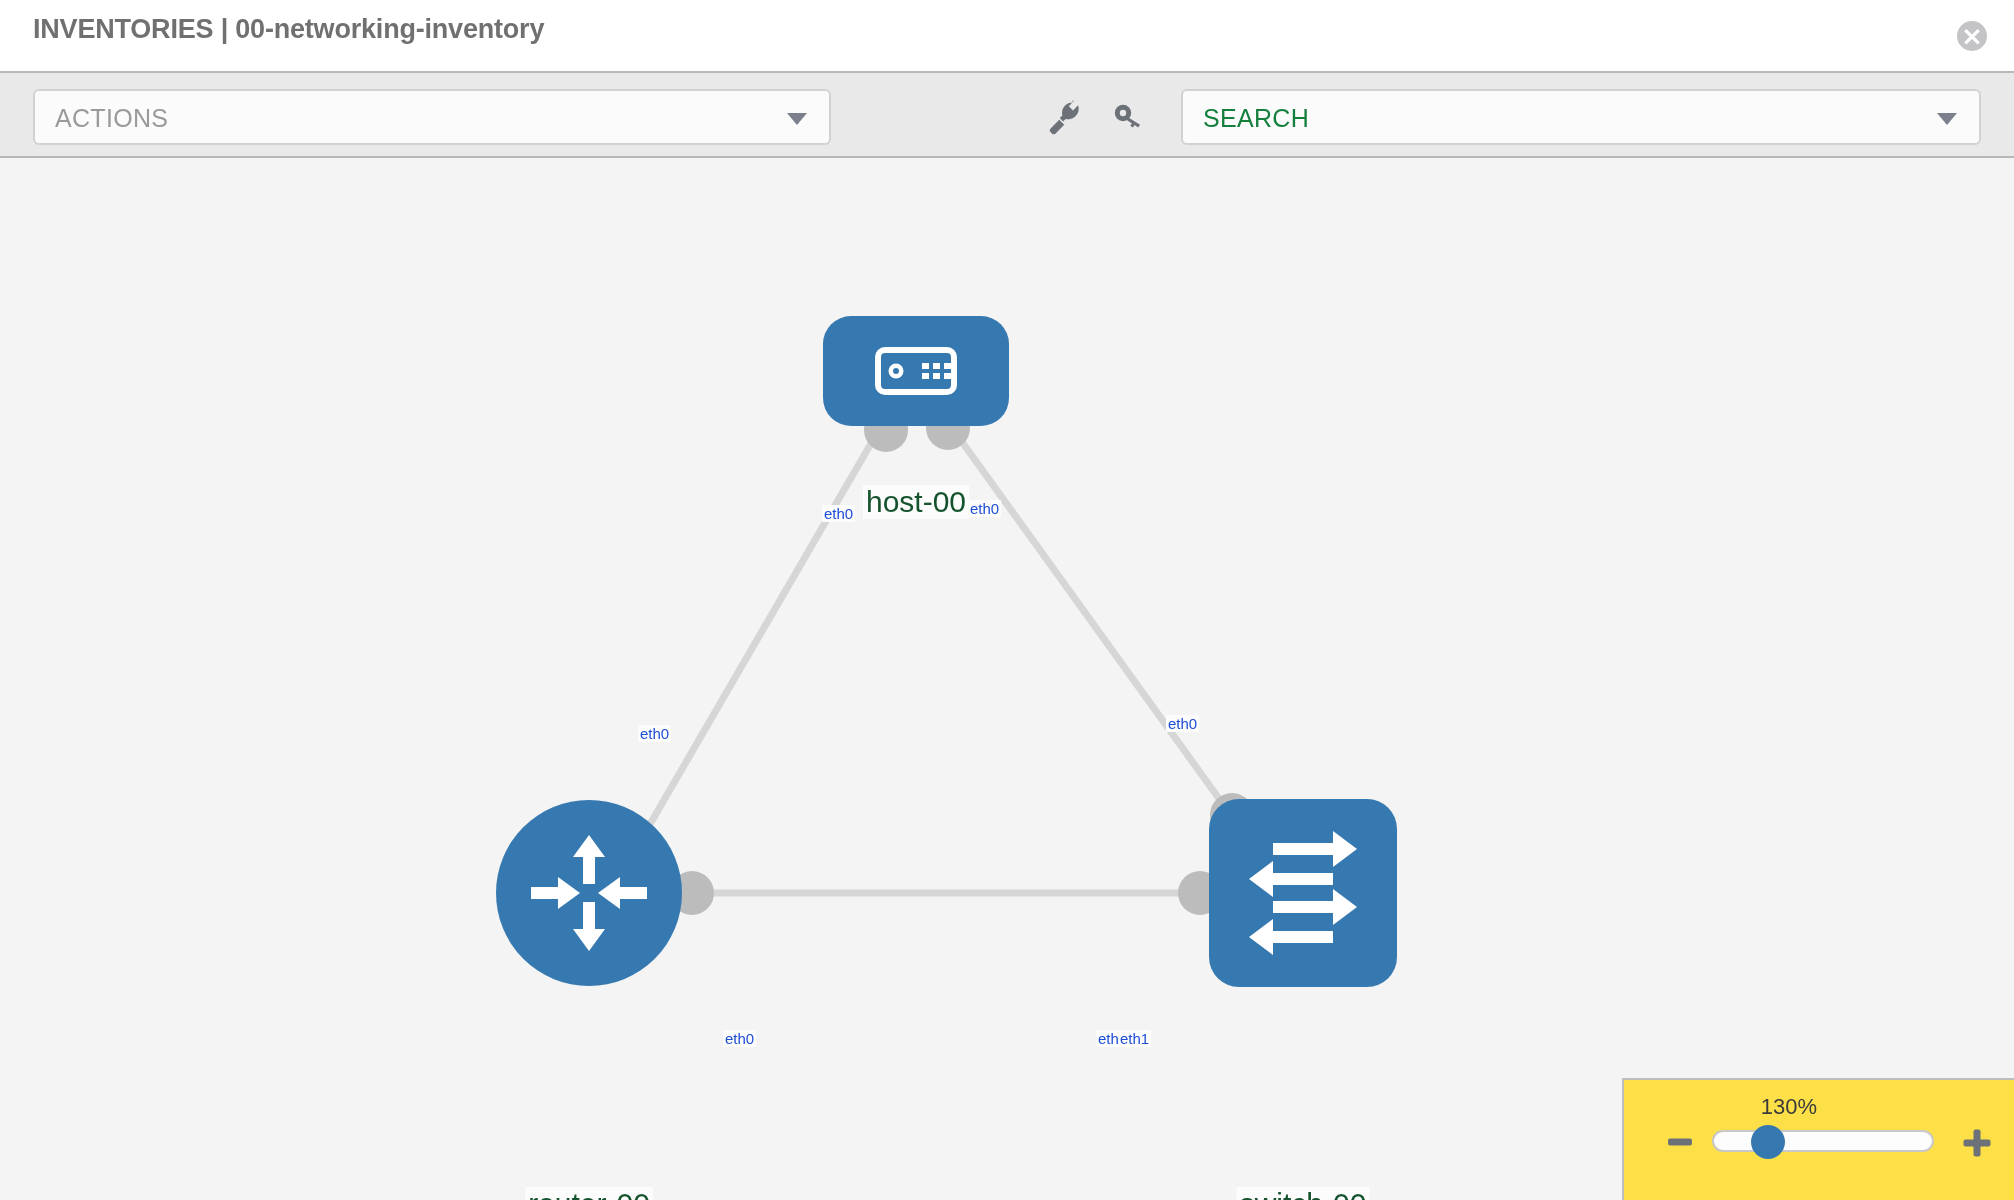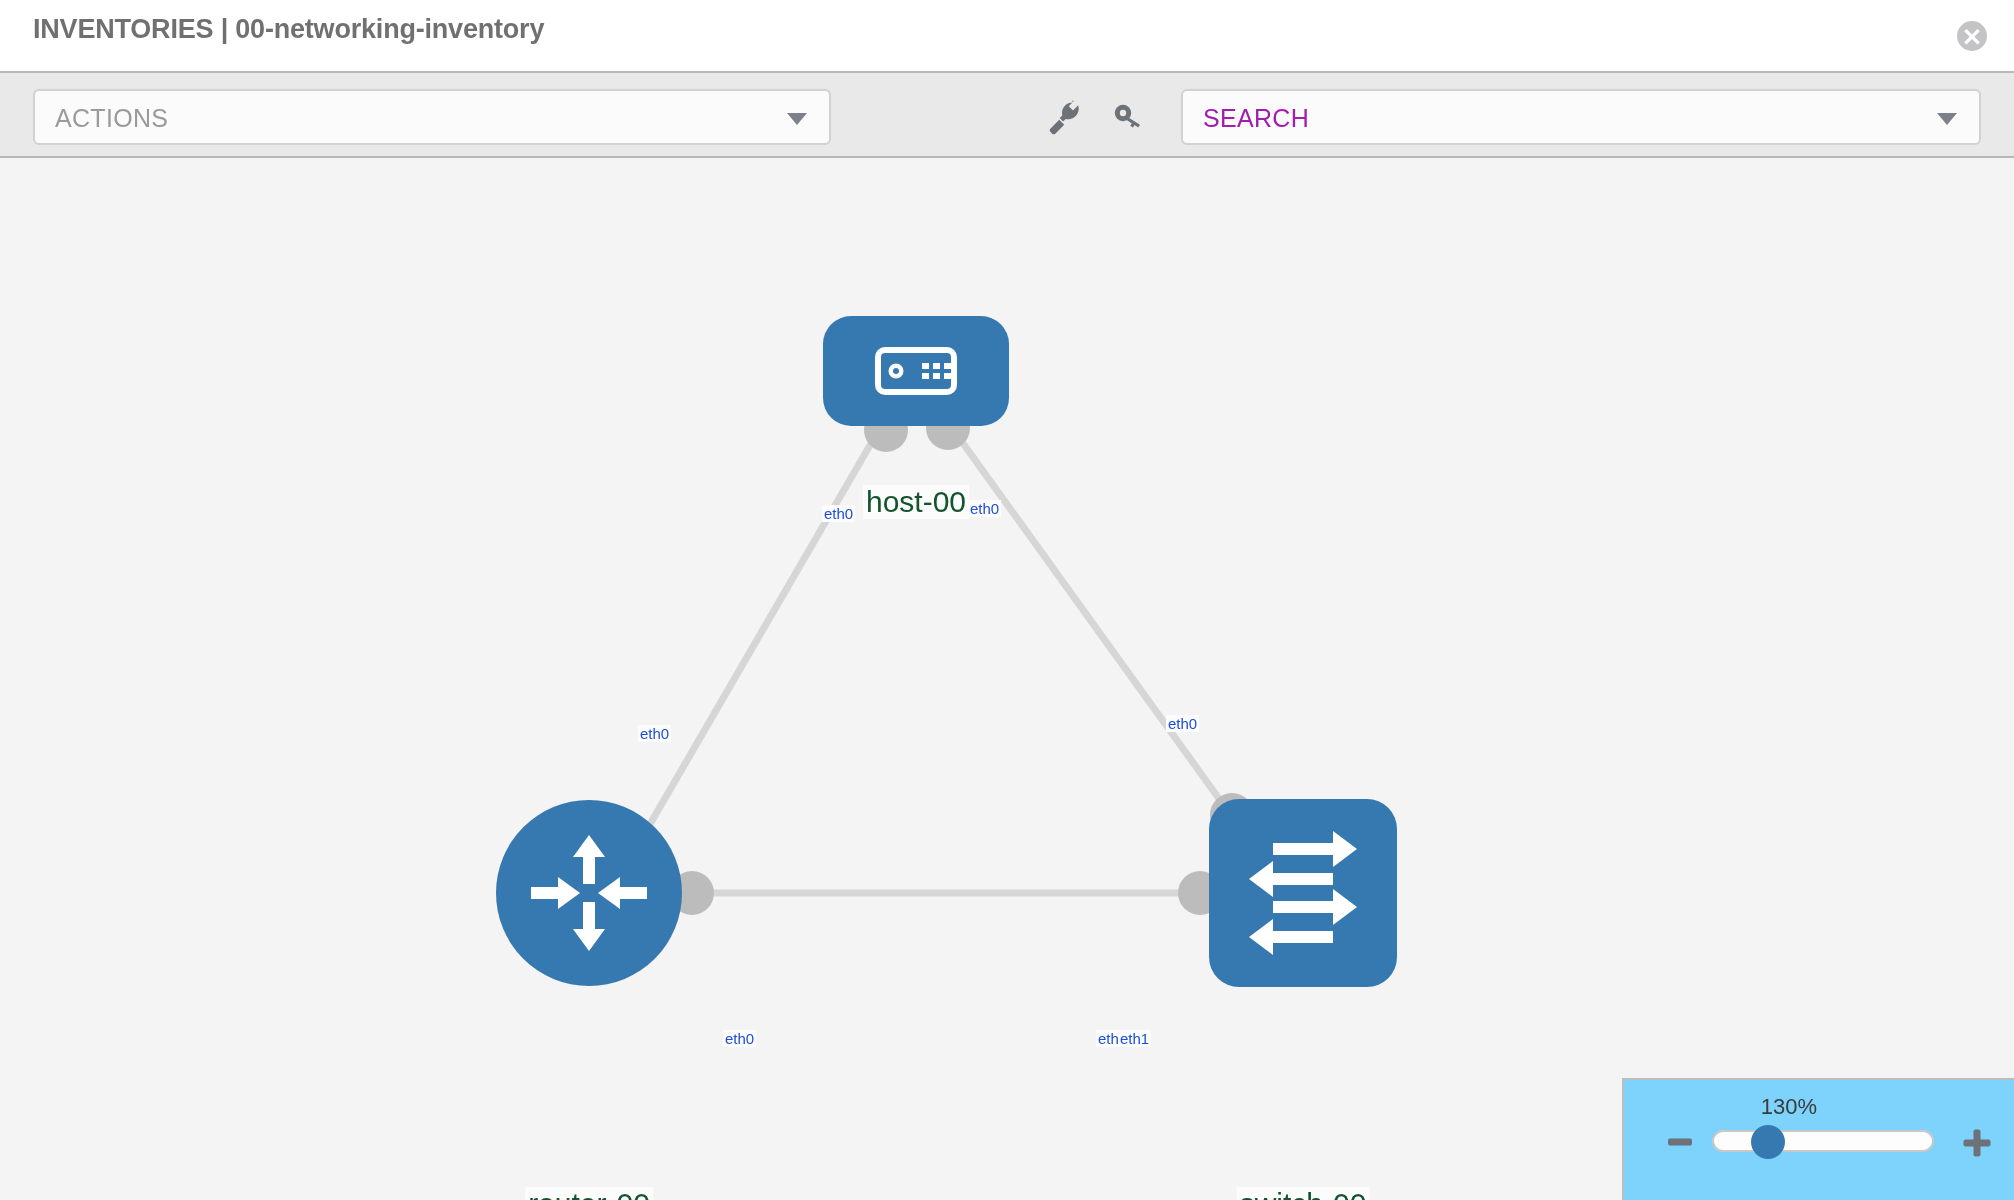--- a/index.html
+++ b/index.html
@@ -64,21 +64,21 @@
 
   .search-box {
     position: absolute; left: 1181px; top: 16px;
     width: 800px; height: 56px;
     background: #fbfbfb;
     border: 2px solid #d2d2d2; border-radius: 6px;
     cursor: text;
   }
   .search-box .label {
     position: absolute; left: 20px; top: 13px;
-    font-size: 25px; color: #a21caf; letter-spacing: 0.3px;
+    font-size: 25px; color: #15803d; letter-spacing: 0.3px;
   }
 
   
   .canvas {
     position: absolute; left: 0; top: 160px;
     width: 2014px; height: 1040px;
     background: #f4f4f4; overflow: hidden;
   }
   .graph-svg { position: absolute; left: 0; top: 0; width: 2014px; height: 1040px; }
 
@@ -96,21 +96,21 @@
     font-size: 15px; color: #1d4ed8;
     background: #fcfcfc;
     padding: 0 2px;
     white-space: nowrap;
   }
 
   
   .zoom-panel {
     position: absolute; left: 1622px; top: 1078px;
     width: 392px; height: 122px;
-    background: #7dd3fc;
+    background: #fde047;
     border-top: 2px solid #bdbdbd;
     border-left: 2px solid #bdbdbd;
   }
   .zoom-value {
     position: absolute; top: 14px; left: 0; width: 330px;
     text-align: center;
     font-size: 22px; color: #3b3b3b;
   }
   .zoom-minus, .zoom-plus {
     position: absolute; top: 48px;

